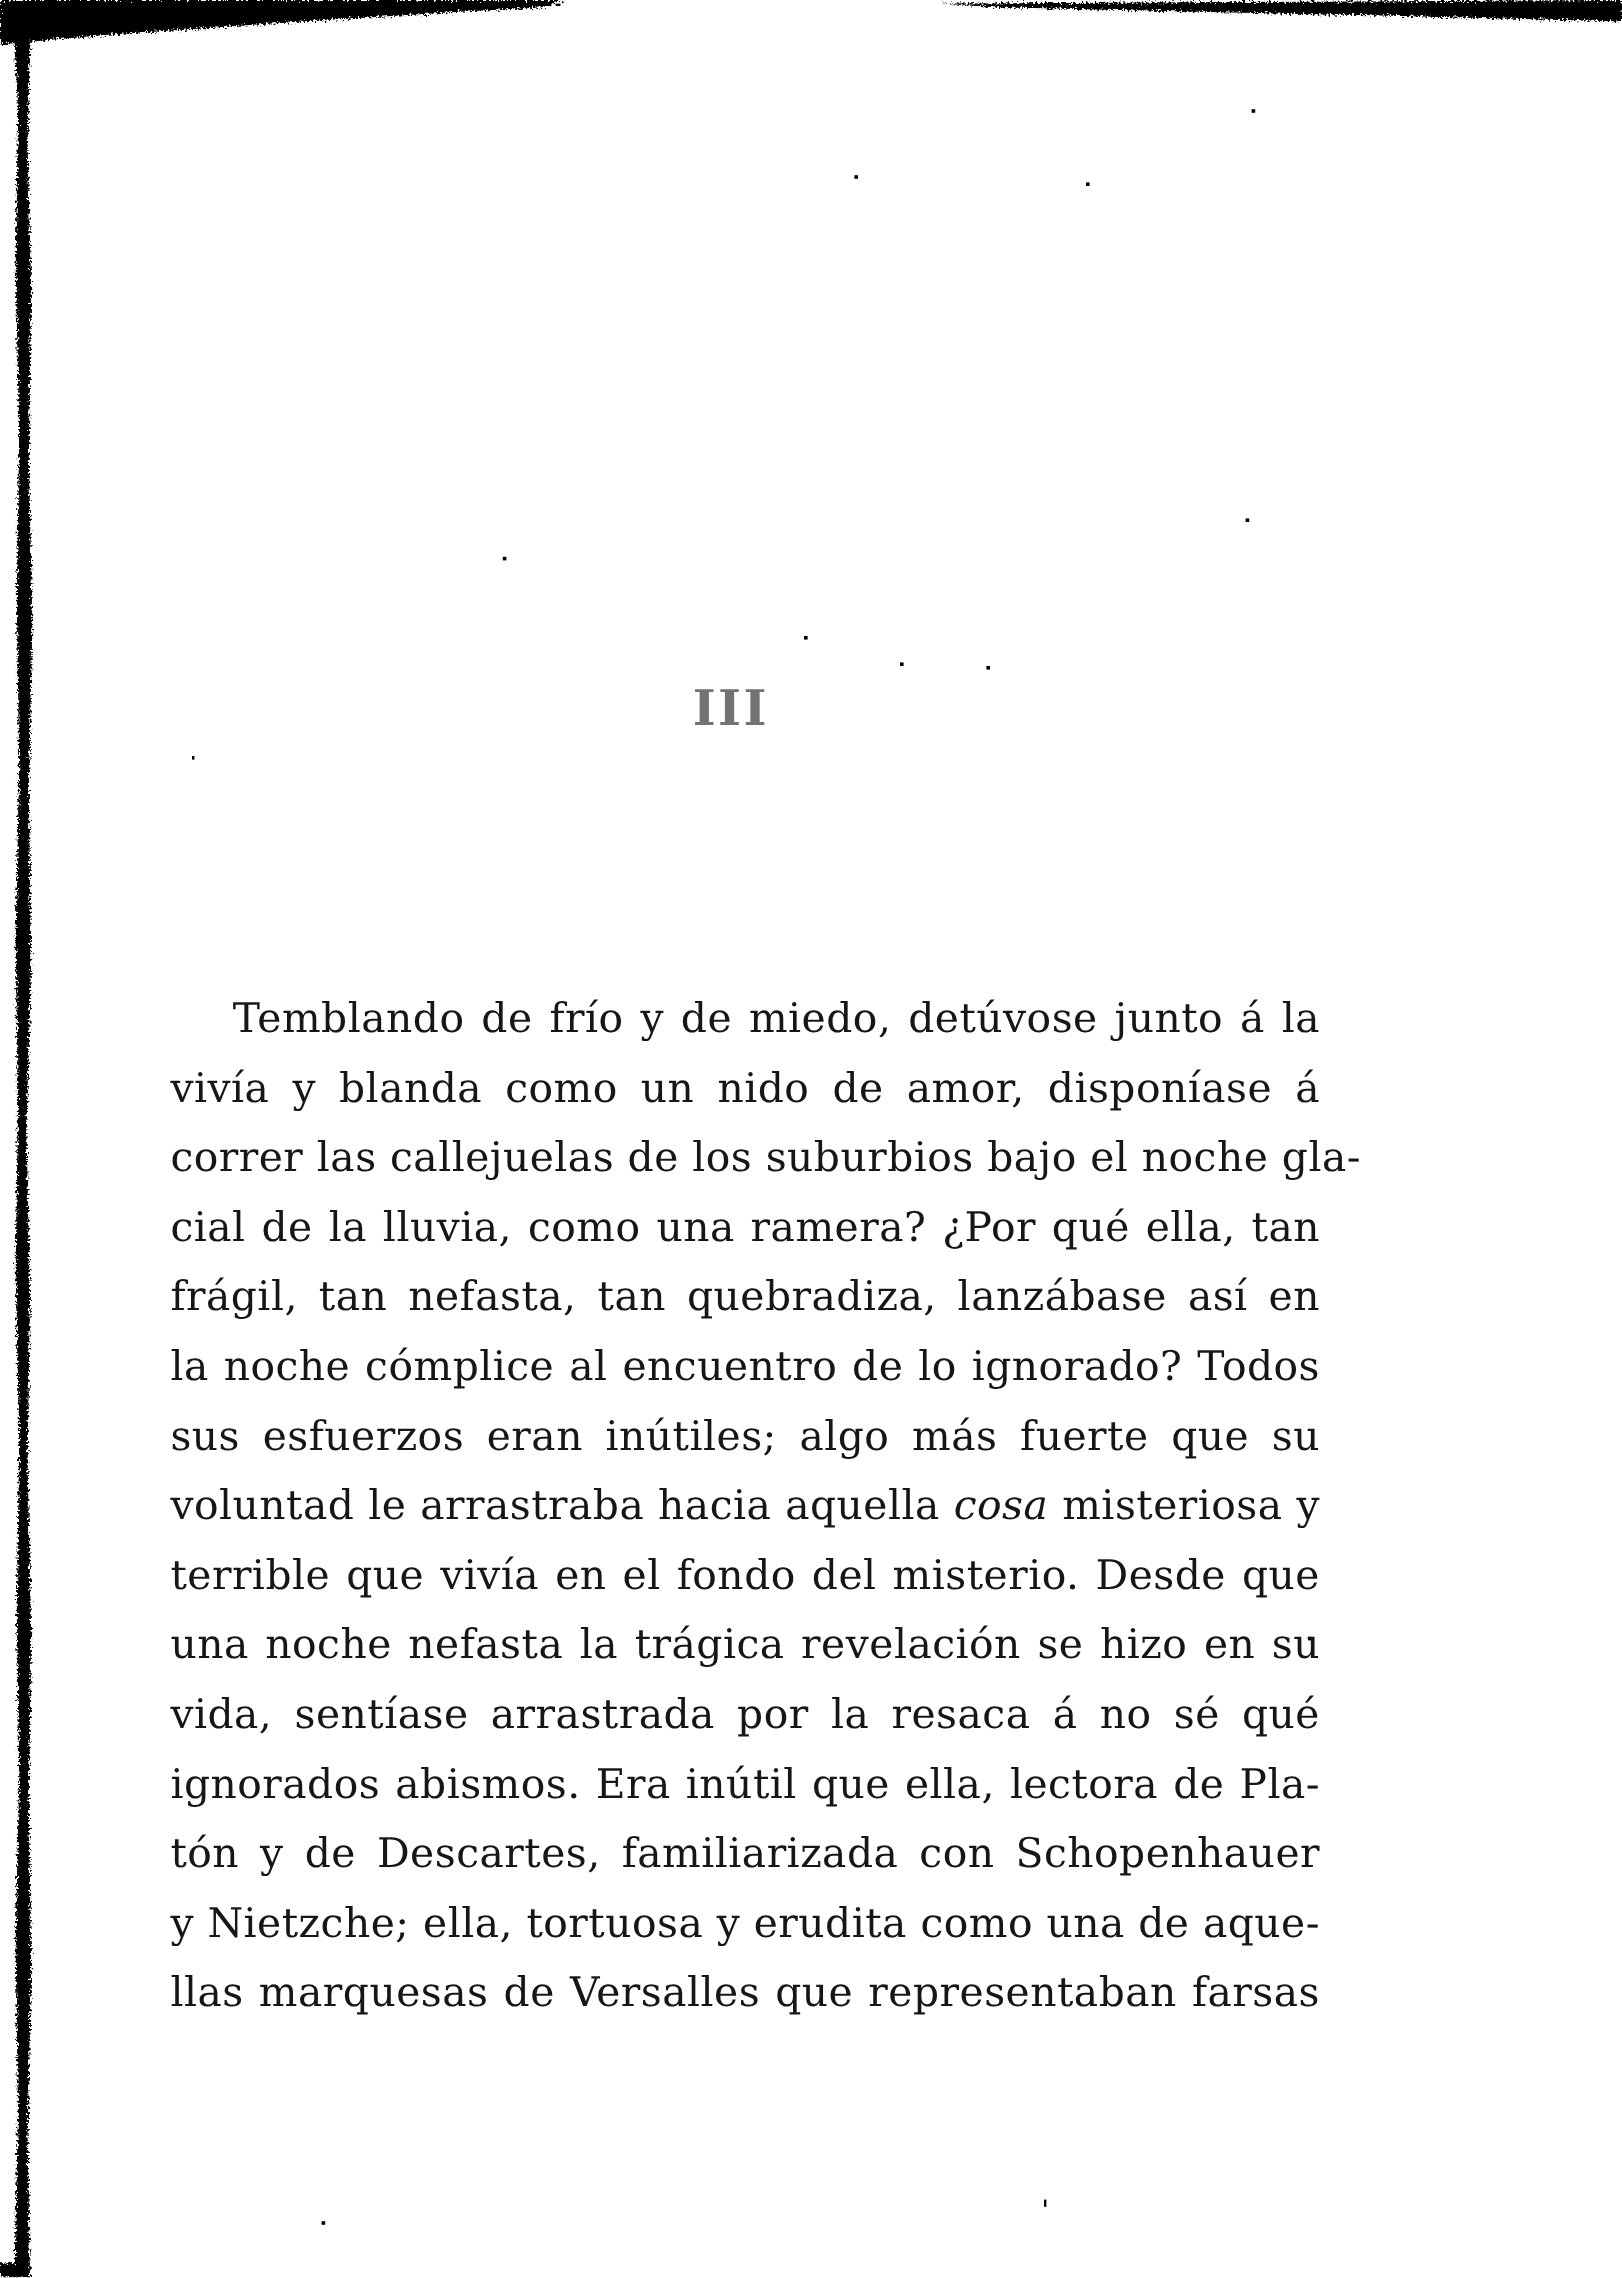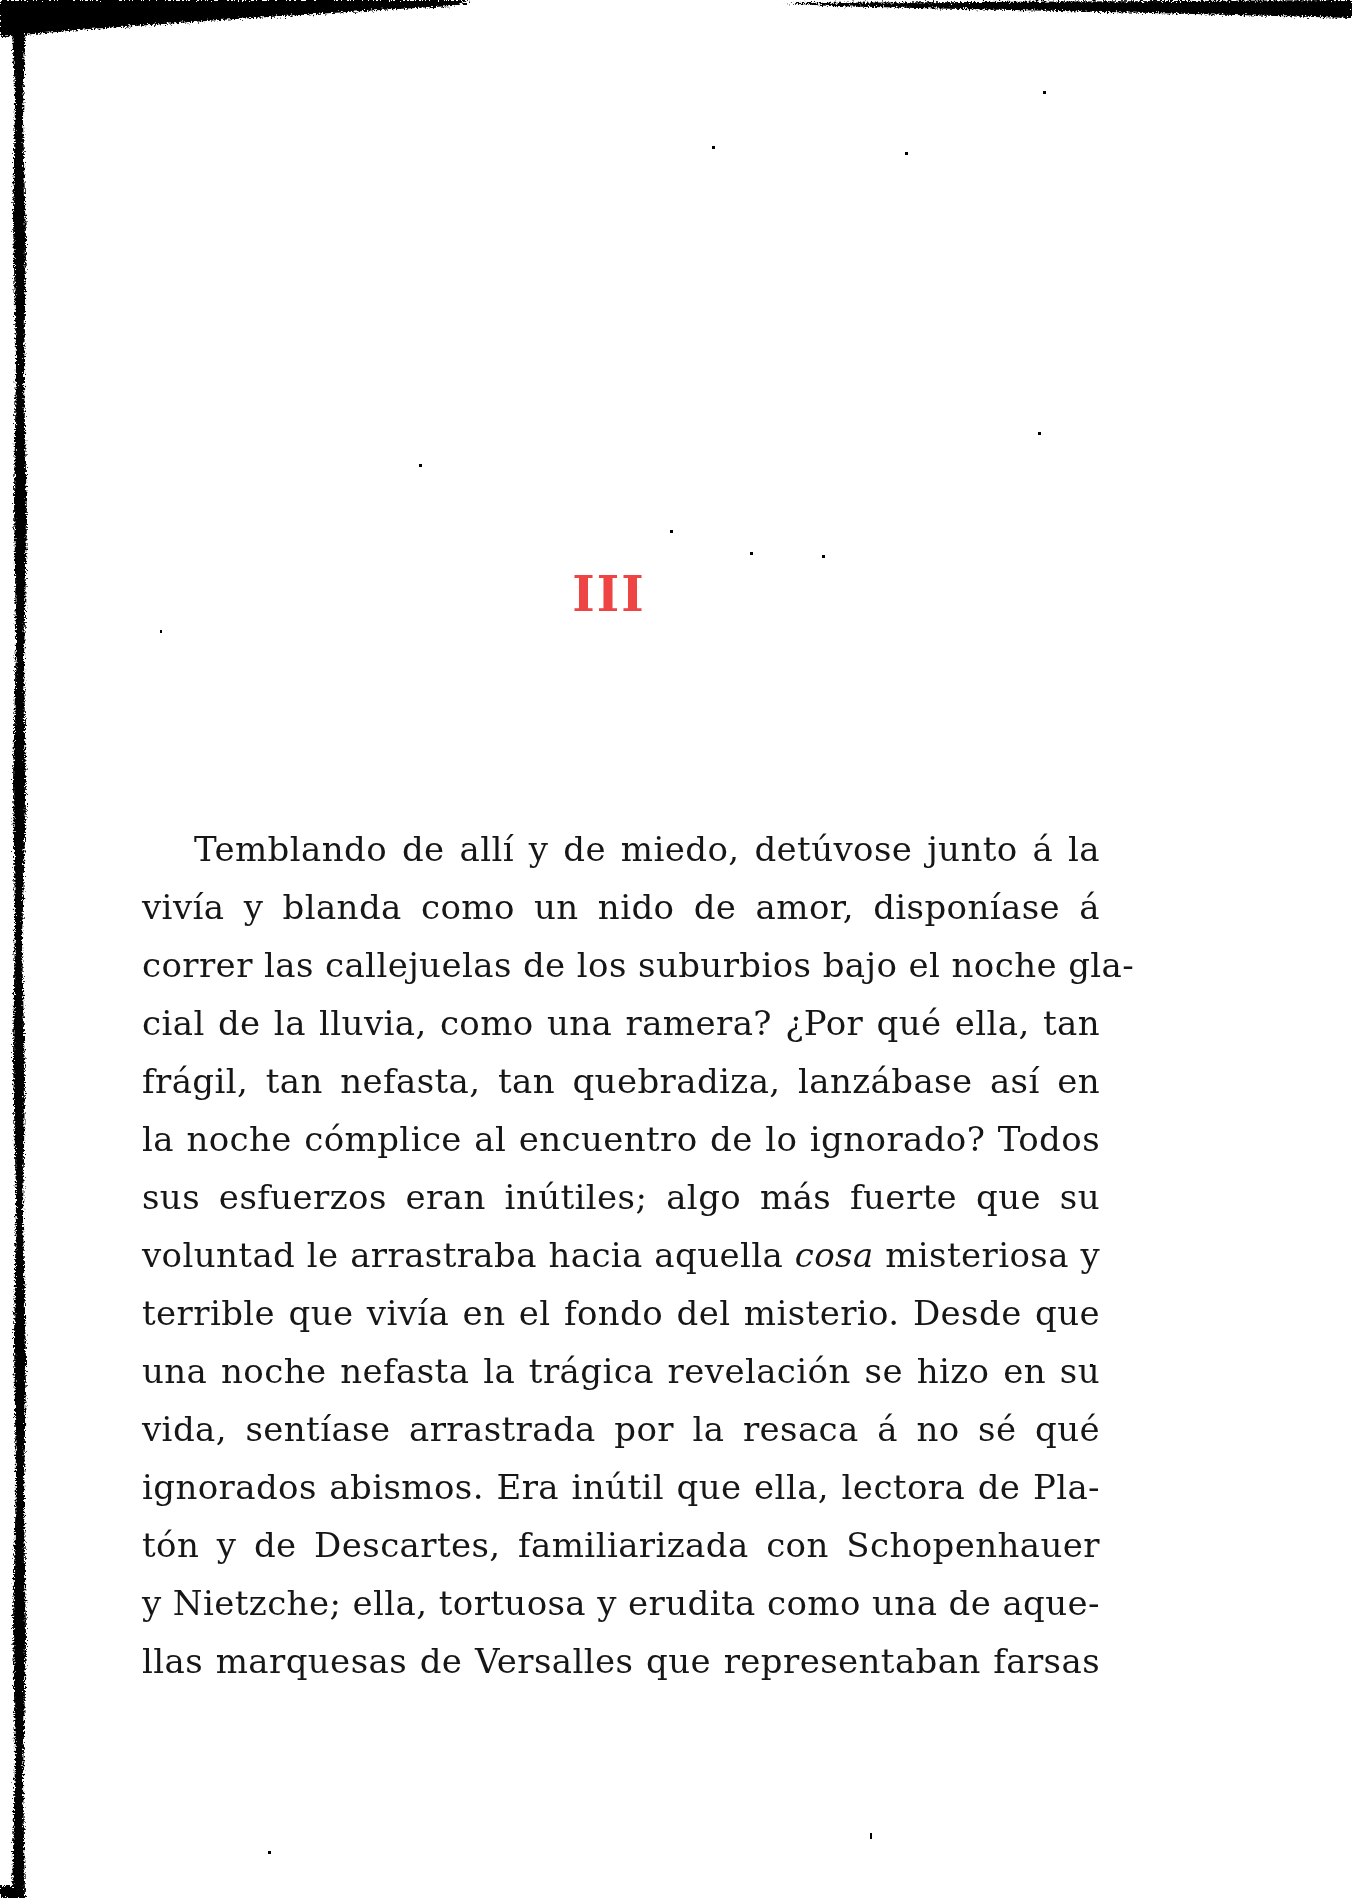--- a/index.html
+++ b/index.html
@@ -23,25 +23,25 @@
     width: 1352px;
     height: 1898px;
     pointer-events: none;
   }
   .chapter-heading {
     position: absolute;
     top: 566px;
     left: 142px;
     width: 958px;
     text-align: center;
-    font-size: 48px;
+    font-size: 41px;
     font-weight: bold;
     letter-spacing: 2px;
     transform: translateX(-12px);
-    color: #ef4444;
+    color: #737373;
   }
   .text-block {
     position: absolute;
     top: 820px;
     left: 142px;
     width: 958px;
   }
   .text-block .line {
     height: 58px;
     line-height: 58px;
@@ -96,21 +96,21 @@
       <rect x="268" y="1851" width="3" height="3"></rect>
       <rect x="870" y="1833" width="2" height="6"></rect>
       <rect x="1090" y="1364" width="3" height="3"></rect>
       <rect x="160" y="630" width="2" height="3"></rect>
     </g>
   </svg>
 
   <div class="chapter-heading">III</div>
 
   <div class="text-block" id="text-block">
-      <div class="line indent"><span>Temblando de allí y de miedo, detúvose junto á la</span></div>
+      <div class="line indent"><span>Temblando de frío y de miedo, detúvose junto á la</span></div>
       <div class="line"><span>vivía y blanda como un nido de amor, disponíase á</span></div>
       <div class="line"><span>correr las callejuelas de los suburbios bajo el noche gla-</span></div>
       <div class="line"><span>cial de la lluvia, como una ramera? ¿Por qué ella, tan</span></div>
       <div class="line"><span>frágil, tan nefasta, tan quebradiza, lanzábase así en</span></div>
       <div class="line"><span>la noche cómplice al encuentro de lo ignorado? Todos</span></div>
       <div class="line"><span>sus esfuerzos eran inútiles; algo más fuerte que su</span></div>
       <div class="line"><span>voluntad le arrastraba hacia aquella </span><i>cosa</i><span> misteriosa y</span></div>
       <div class="line"><span>terrible que vivía en el fondo del misterio. Desde que</span></div>
       <div class="line"><span>una noche nefasta la trágica revelación se hizo en su</span></div>
       <div class="line"><span>vida, sentíase arrastrada por la resaca á no sé qué</span></div>

